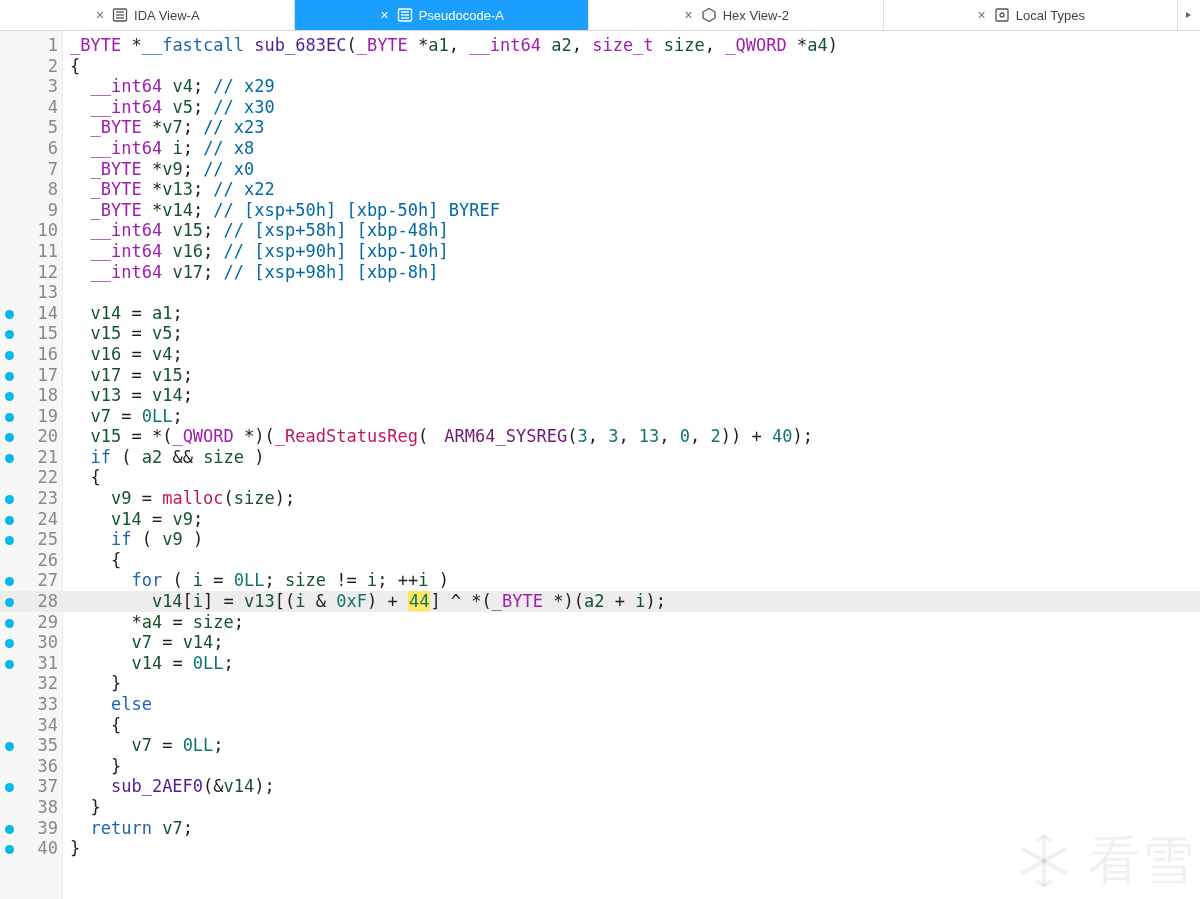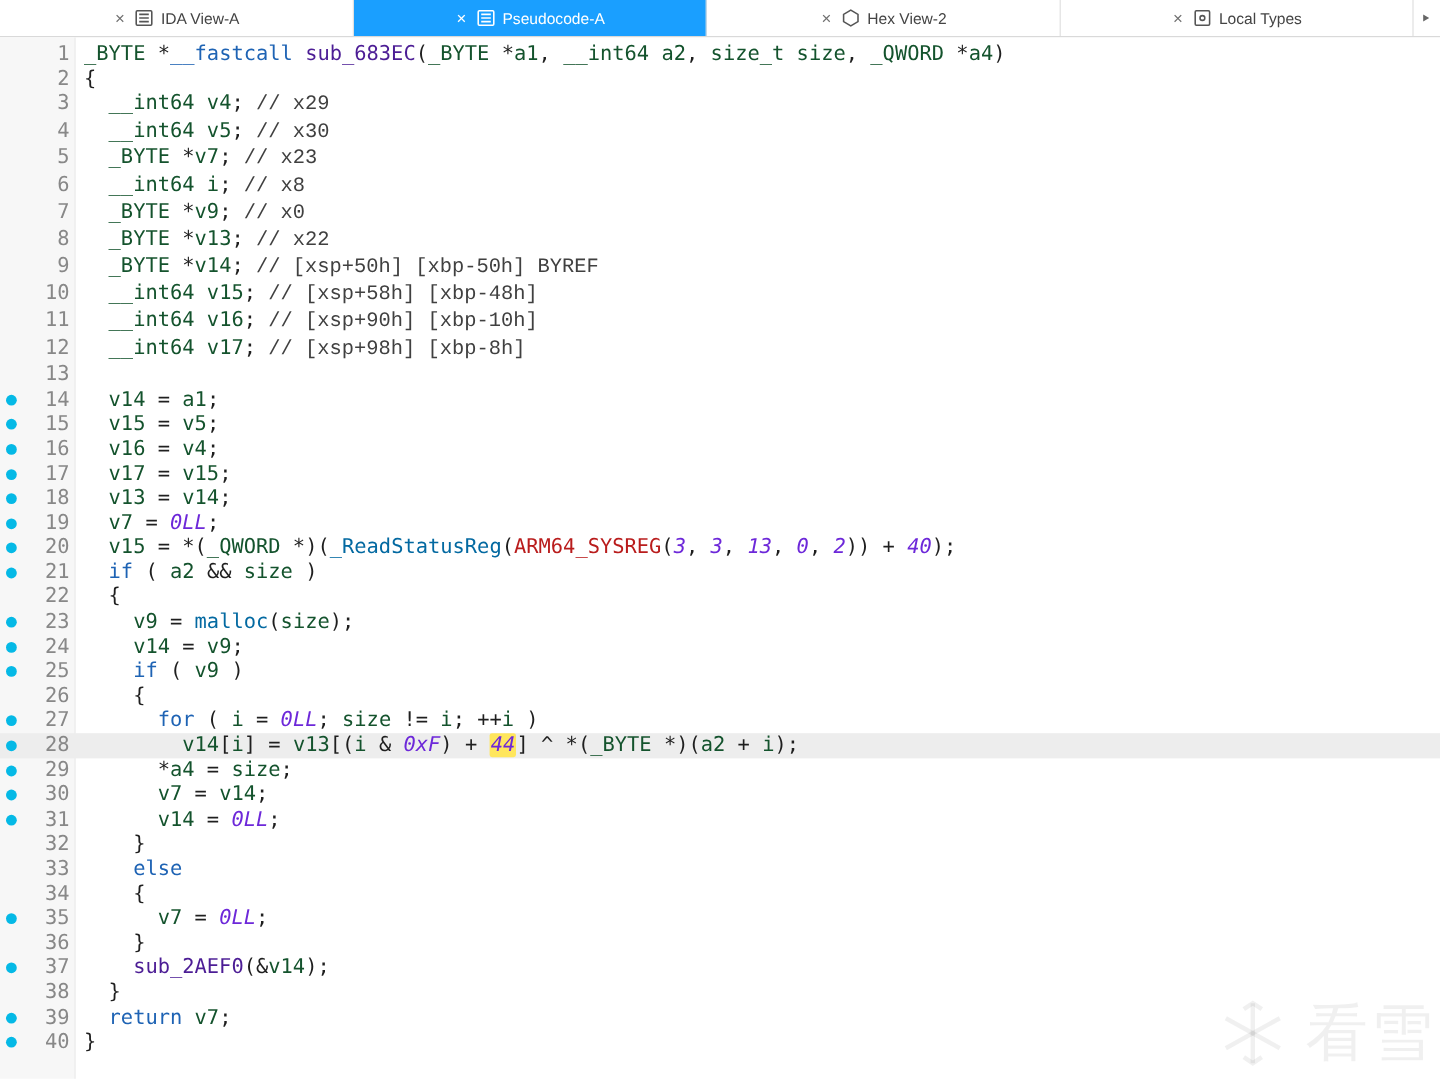--- a/index.html
+++ b/index.html
@@ -105,29 +105,29 @@
     padding-right: 6px;
     color: #888;
     flex: 0 0 40px;
     user-select: none;
   }
   .code-text {
     padding-left: 6px;
     flex: 1 1 auto;
   }
 
-  .c-type   { color: #14532d; }
+  .c-type   { color: #a21caf; }
   .c-kw     { color: #1e63b4; }
   .c-func   { color: #4c1d95; }
-  .c-call   { color: #0369a1; font-weight: 500; }
-  .c-macro  { color: #b91c1c; }
+  .c-call   { color: #be185d; font-weight: 500; }
+  .c-macro  { color: #701a75; margin-left: 16px; }
   .c-var    { color: #14532d; }
-  .c-num    { color: #6d28d9; font-style: italic; }
+  .c-num    { color: #0f766e; }
   .c-op     { color: #1f1f1f; }
-  .c-comm   { color: #404040; font-family: Liberation Mono, monospace; }
+  .c-comm   { color: #0369a1; }
   .c-hl     { background: #ffe65c; border-radius: 2px; padding: 0 1px; }
 
   .watermark {
     position: absolute;
     right: 4px;
     bottom: 4px;
     color: rgba(0,0,0,0.06);
     font-family: -apple-system, sans-serif;
     display: flex;
     align-items: center;

